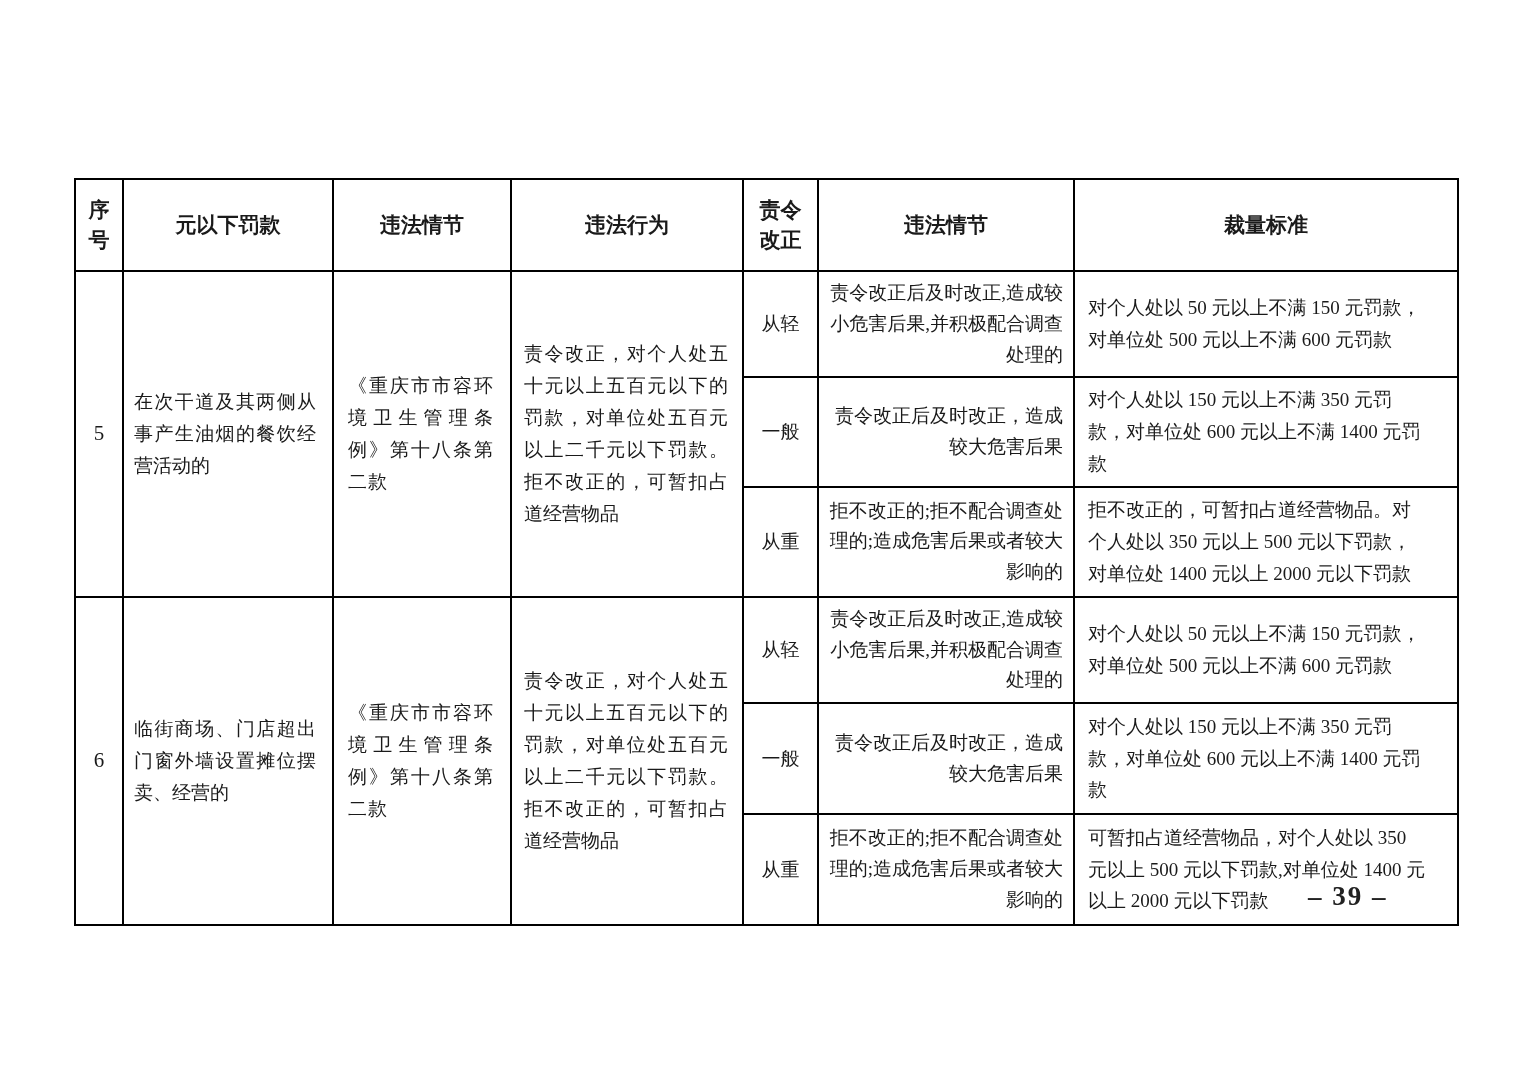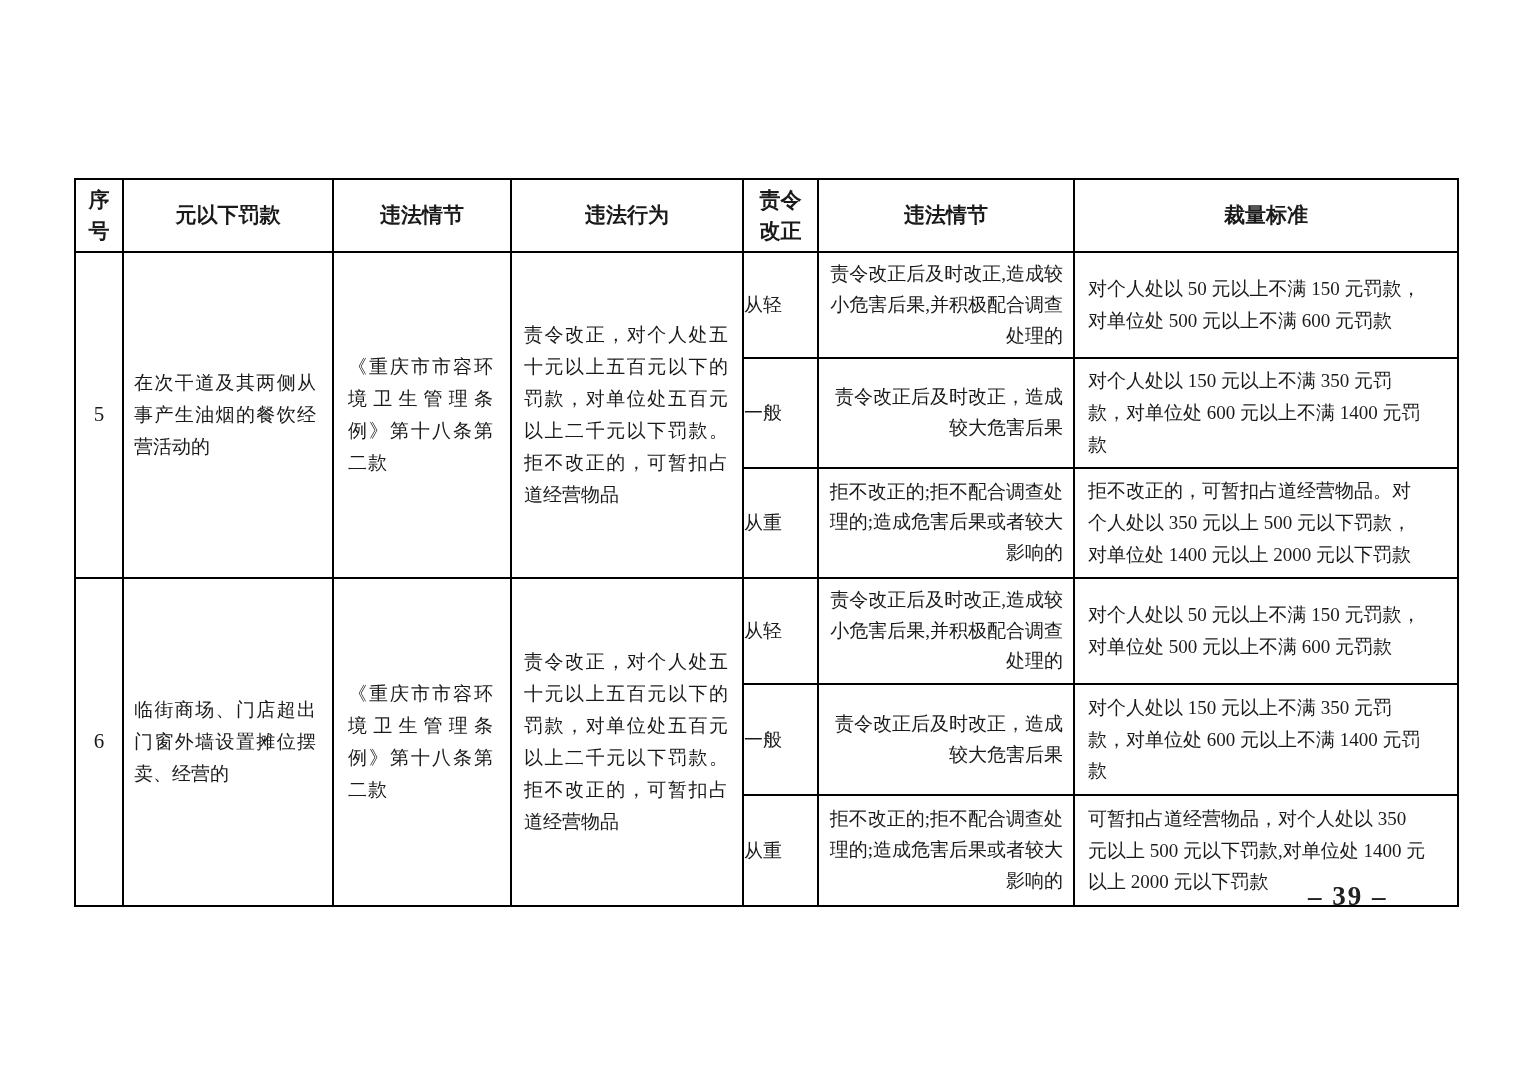--- a/index.html
+++ b/index.html
@@ -35,21 +35,21 @@
     word-break: break-all;
   }
   .penalty-table thead th {
     font-family: "Liberation Sans", "DejaVu Sans", sans-serif;
     font-weight: 700;
     font-size: 21px;
     text-align: center;
     line-height: 1.45;
     padding: 4px 6px;
   }
-  tr.header-row { height: 73px; }
+  tr.header-row { height: 92px; }
   tr.tier-row-0 { height: 88px; }
   tr.tier-row-1 { height: 92px; }
   tr.tier-row-2 { height: 95px; }
   tr.tier-row-3 { height: 95px; }
   tr.tier-row-4 { height: 111px; }
   tr.tier-row-5 { height: 111px; }
   td.c-no {
     text-align: center;
     font-size: 21px;
   }
@@ -61,21 +61,21 @@
     text-align: justify;
     padding: 6px 16px 6px 14px;
     letter-spacing: 1px;
     margin-left: 38px;
   }
   td.c-std {
     text-align: justify;
     padding: 6px 14px 6px 12px;
   }
   td.c-level {
-    text-align: left;
+    text-align: center;
     margin-left: 36px;
   }
   td.c-circ {
     text-align: right;
     padding: 6px 10px 6px 10px;
     line-height: 1.62;
   }
   td.c-disc {
     text-align: left;
     padding: 6px 28px 6px 13px;

